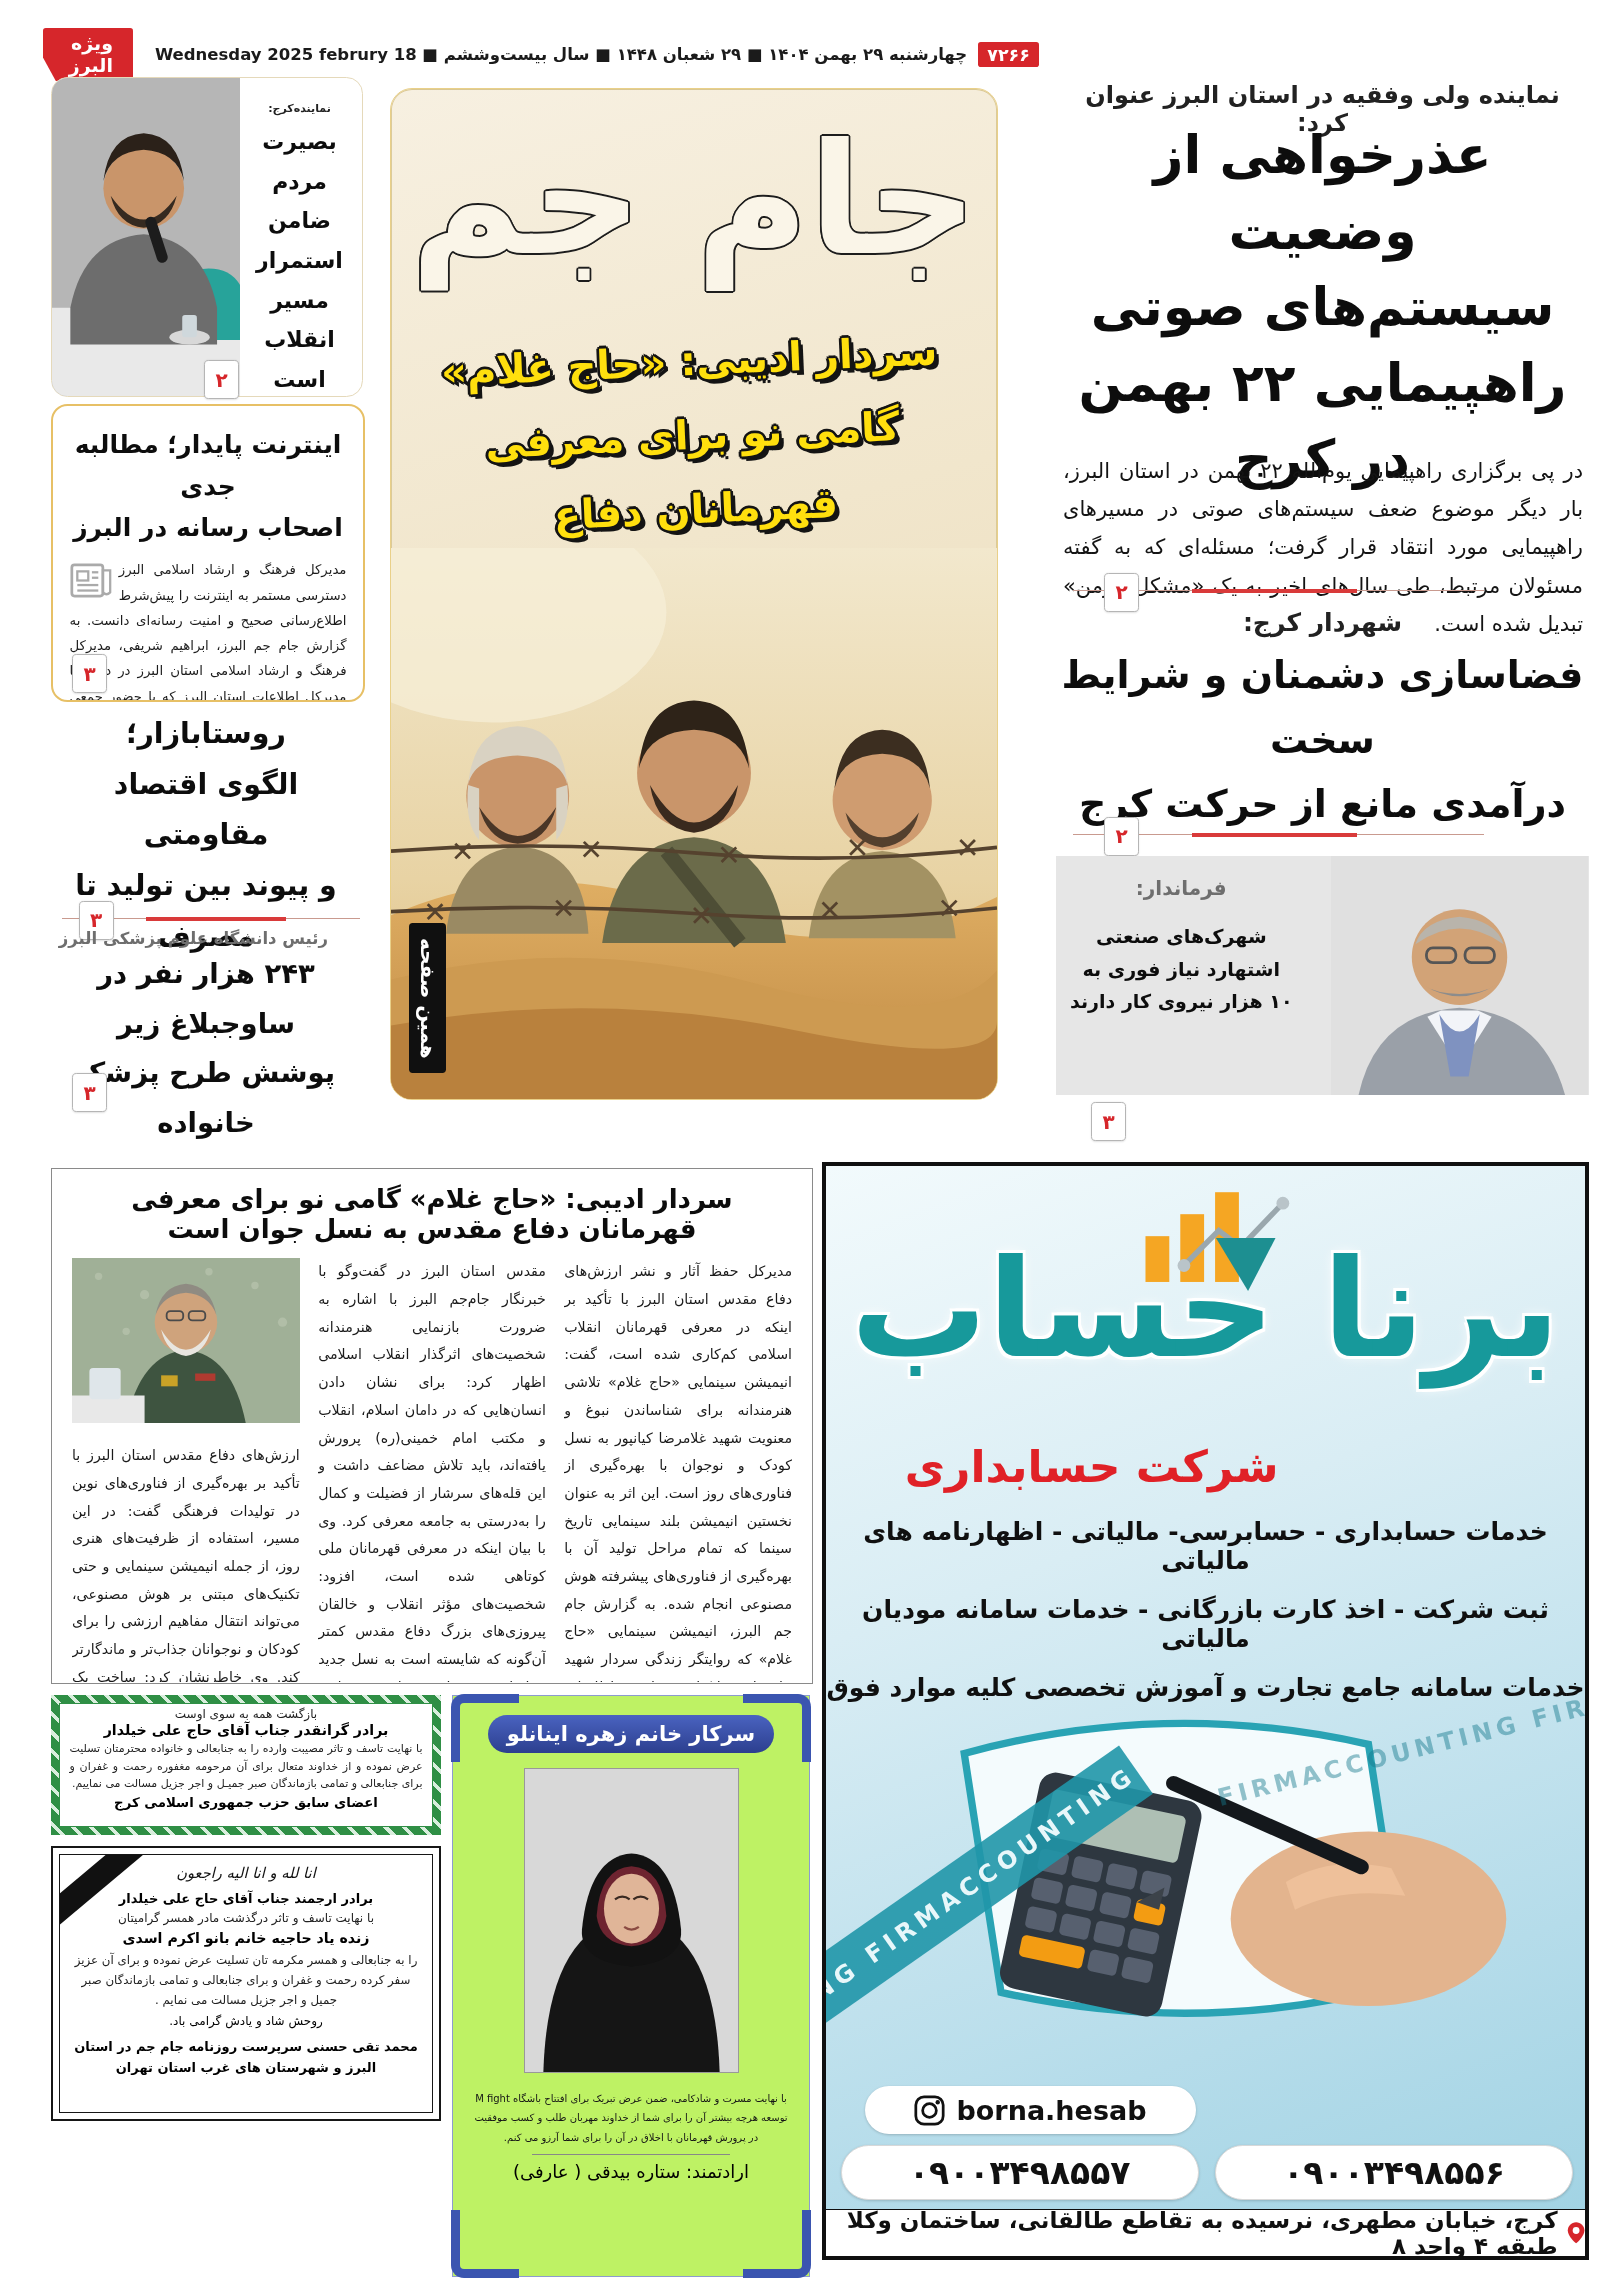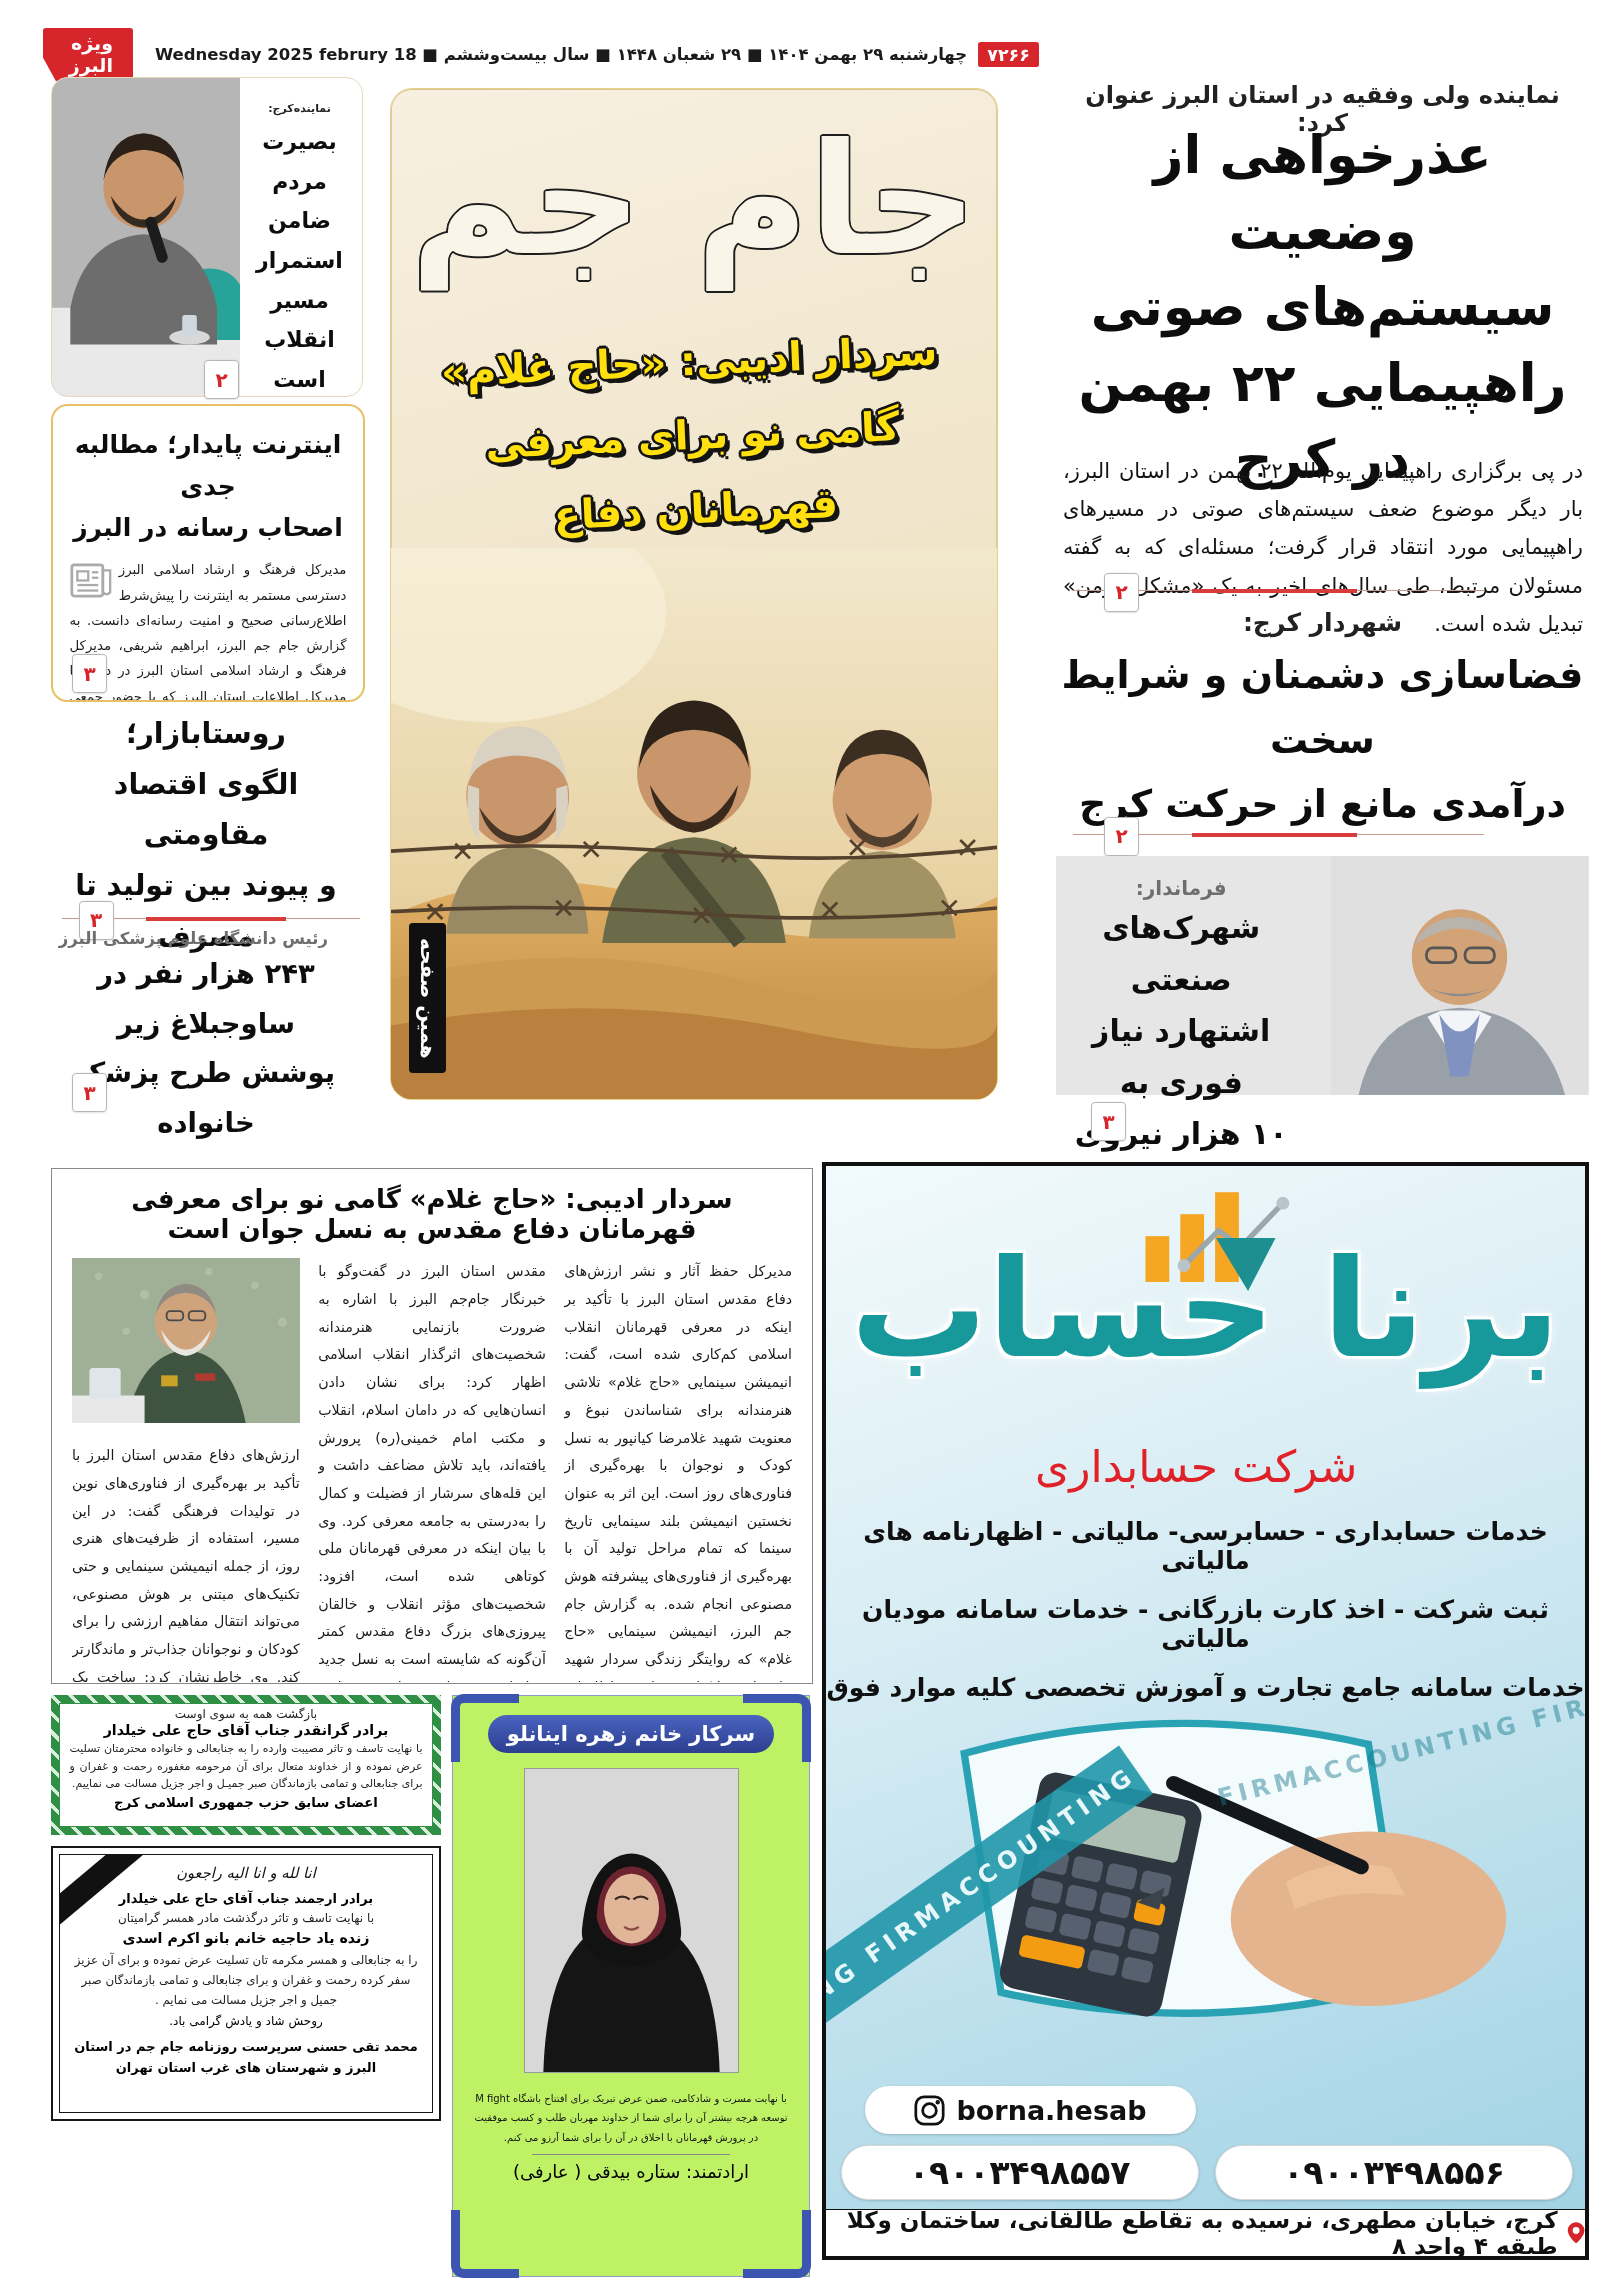--- a/index.html
+++ b/index.html
@@ -58,34 +58,34 @@
   
   .rc-kicker1{left:1056px;top:81px;width:533px;font-size:24px;}
   .rc-head1{left:1056px;top:118px;width:533px;font-size:52px;line-height:1.46;}
   .rc-lede{left:1063px;top:452px;width:520px;}
   .rc-kicker2{left:1056px;top:608px;width:533px;font-size:25px;}
   .rc-head2{left:1056px;top:643px;width:533px;font-size:38px;line-height:1.7;}
   .gov-box{position:absolute;left:1056px;top:856px;width:533px;height:239px;background:#e6e6e6;}
   .gov-box .photo{position:absolute;left:275px;top:0;width:257px;height:239px;}
   .gov-box .txt{position:absolute;right:275px;left:0;top:20px;padding:0 13px 0 5.5px;}
   .gov-box .kicker-gray{font-size:20px;text-align:center;}
-  .gov-box .headline{font-size:30px;line-height:1.72;margin-top:2px;}
+  .gov-box .headline{font-size:19px;line-height:1.72;margin-top:20px;}
   
   .feature{position:absolute;left:51px;top:1168px;width:762px;height:516px;border:1.8px solid #8a8a8a;background:#fff;
       padding:14.7px 20px;box-sizing:border-box;}
   .feature .title{font-size:26px;font-weight:bold;text-align:center;color:#0c0c0c;margin-bottom:14.7px;}
   .feature .cols{display:flex;gap:18.4px;direction:rtl;}
   .feature .col{width:229px;font-size:14.2px;line-height:1.95;text-align:justify;color:#1a1a1a;height:424px;overflow:hidden;}
   .feature .officer{width:229px;height:165px;margin-bottom:9.2px;}
   
   .ad{position:absolute;left:822px;top:1162px;width:767px;height:1098px;border:4.6px solid #101010;box-sizing:border-box;
       background:linear-gradient(160deg,#f2fafc 0%,#d9edf4 35%,#b5dcea 75%,#9fd2e3 100%);overflow:hidden;}
   .ad-logo{position:absolute;top:64px;left:0;width:100%;text-align:center;font-size:136px;font-weight:bold;color:#17999b;
       text-shadow:0 0 13px #ffffff,2.8px 2.8px 0 #ffffff,-2.8px -2.8px 0 #ffffff,2.8px -2.8px 0 #ffffff,-2.8px 2.8px 0 #ffffff;}
-  .ad-sub{position:absolute;top:275px;left:0;width:70%;text-align:right;font-size:44px;font-weight:normal;color:#e02127;}
+  .ad-sub{position:absolute;top:275px;left:0;width:70%;text-align:center;font-size:44px;font-weight:bold;color:#e02127;}
   .ad-services{position:absolute;top:351px;left:0;width:100%;text-align:center;font-weight:bold;color:#101010;}
   .ad-services div{font-size:25px;margin-bottom:20px;}
   .ad-scene{position:absolute;top:514px;left:27.5px;width:712px;height:395px;}
   .ad-wm{position:absolute;color:rgba(20,120,140,.45);font-size:24px;font-weight:bold;letter-spacing:4.6px;white-space:nowrap;}
   .ad-band{position:absolute;left:-83px;top:698px;width:432px;height:59px;background:rgba(32,150,168,.9);
       transform:rotate(-35deg);color:#e8f7fa;font-size:24px;font-weight:bold;letter-spacing:5.5px;
       display:flex;align-items:center;justify-content:center;white-space:nowrap;}
   .ig-row{position:absolute;left:39px;top:920px;width:331px;height:48px;background:#fff;border-radius:26px;
       display:flex;align-items:center;justify-content:center;gap:11px;direction:ltr;
       font-size:27px;font-weight:bold;color:#111;box-shadow:0 0.9px 2.8px rgba(0,0,0,.2);}

